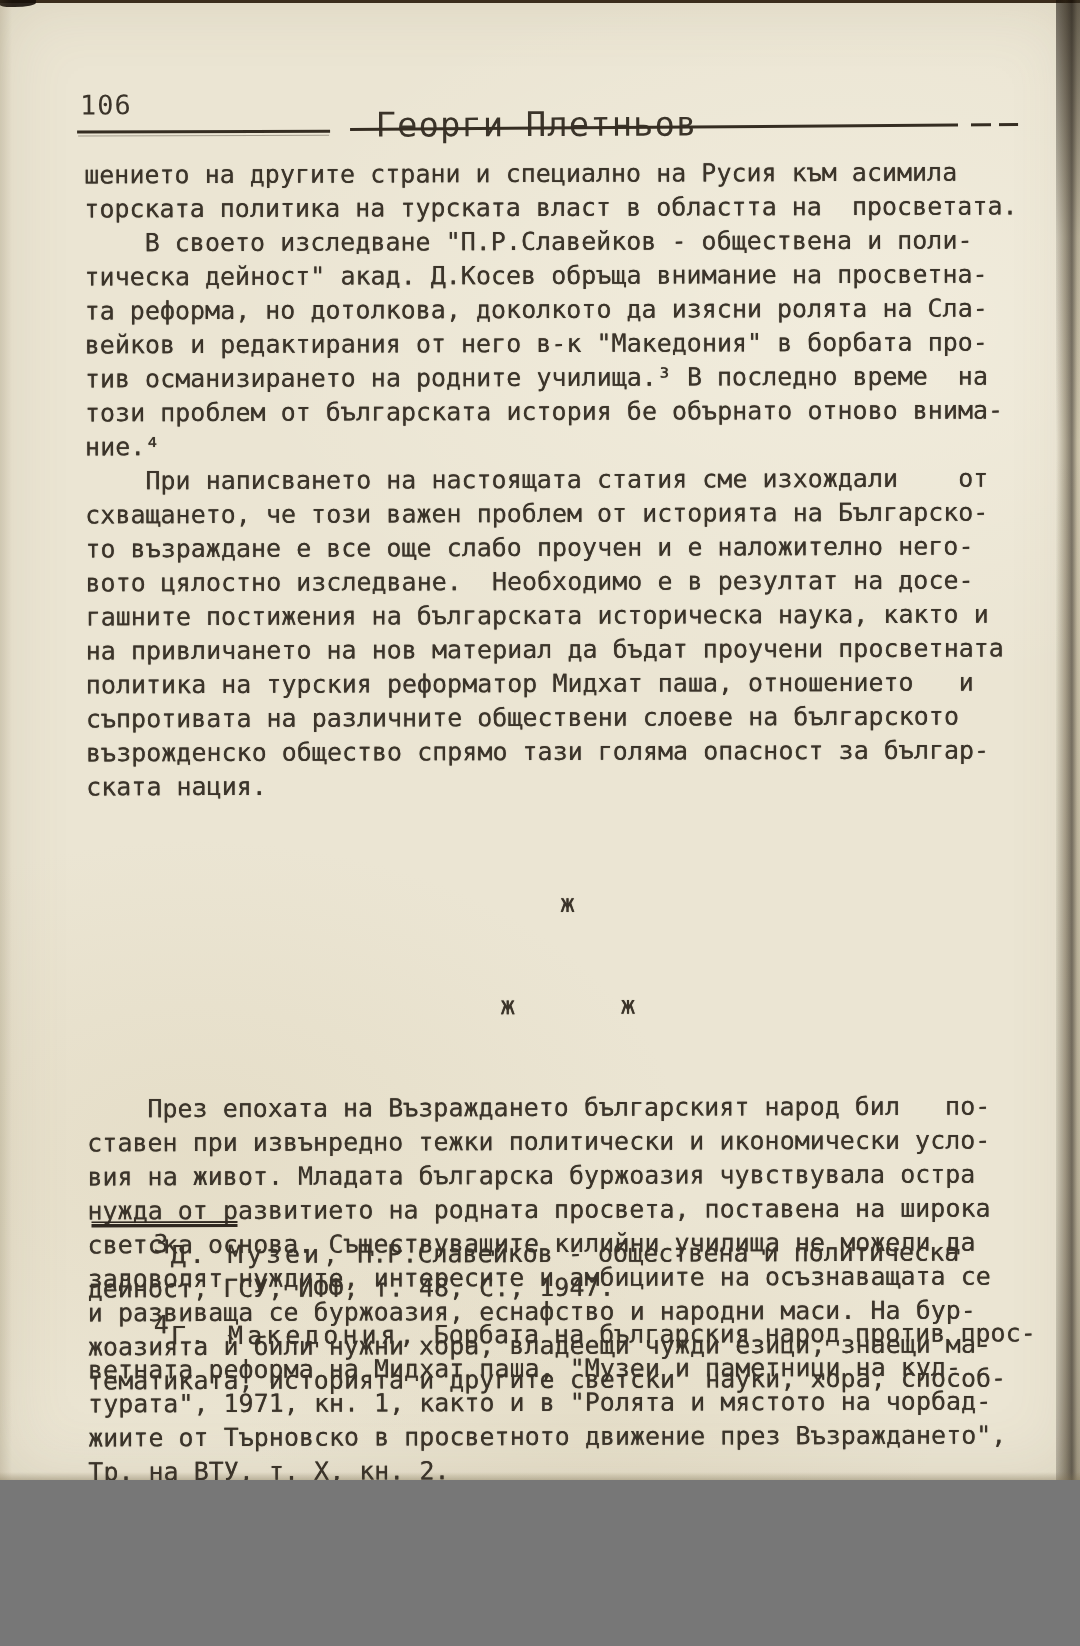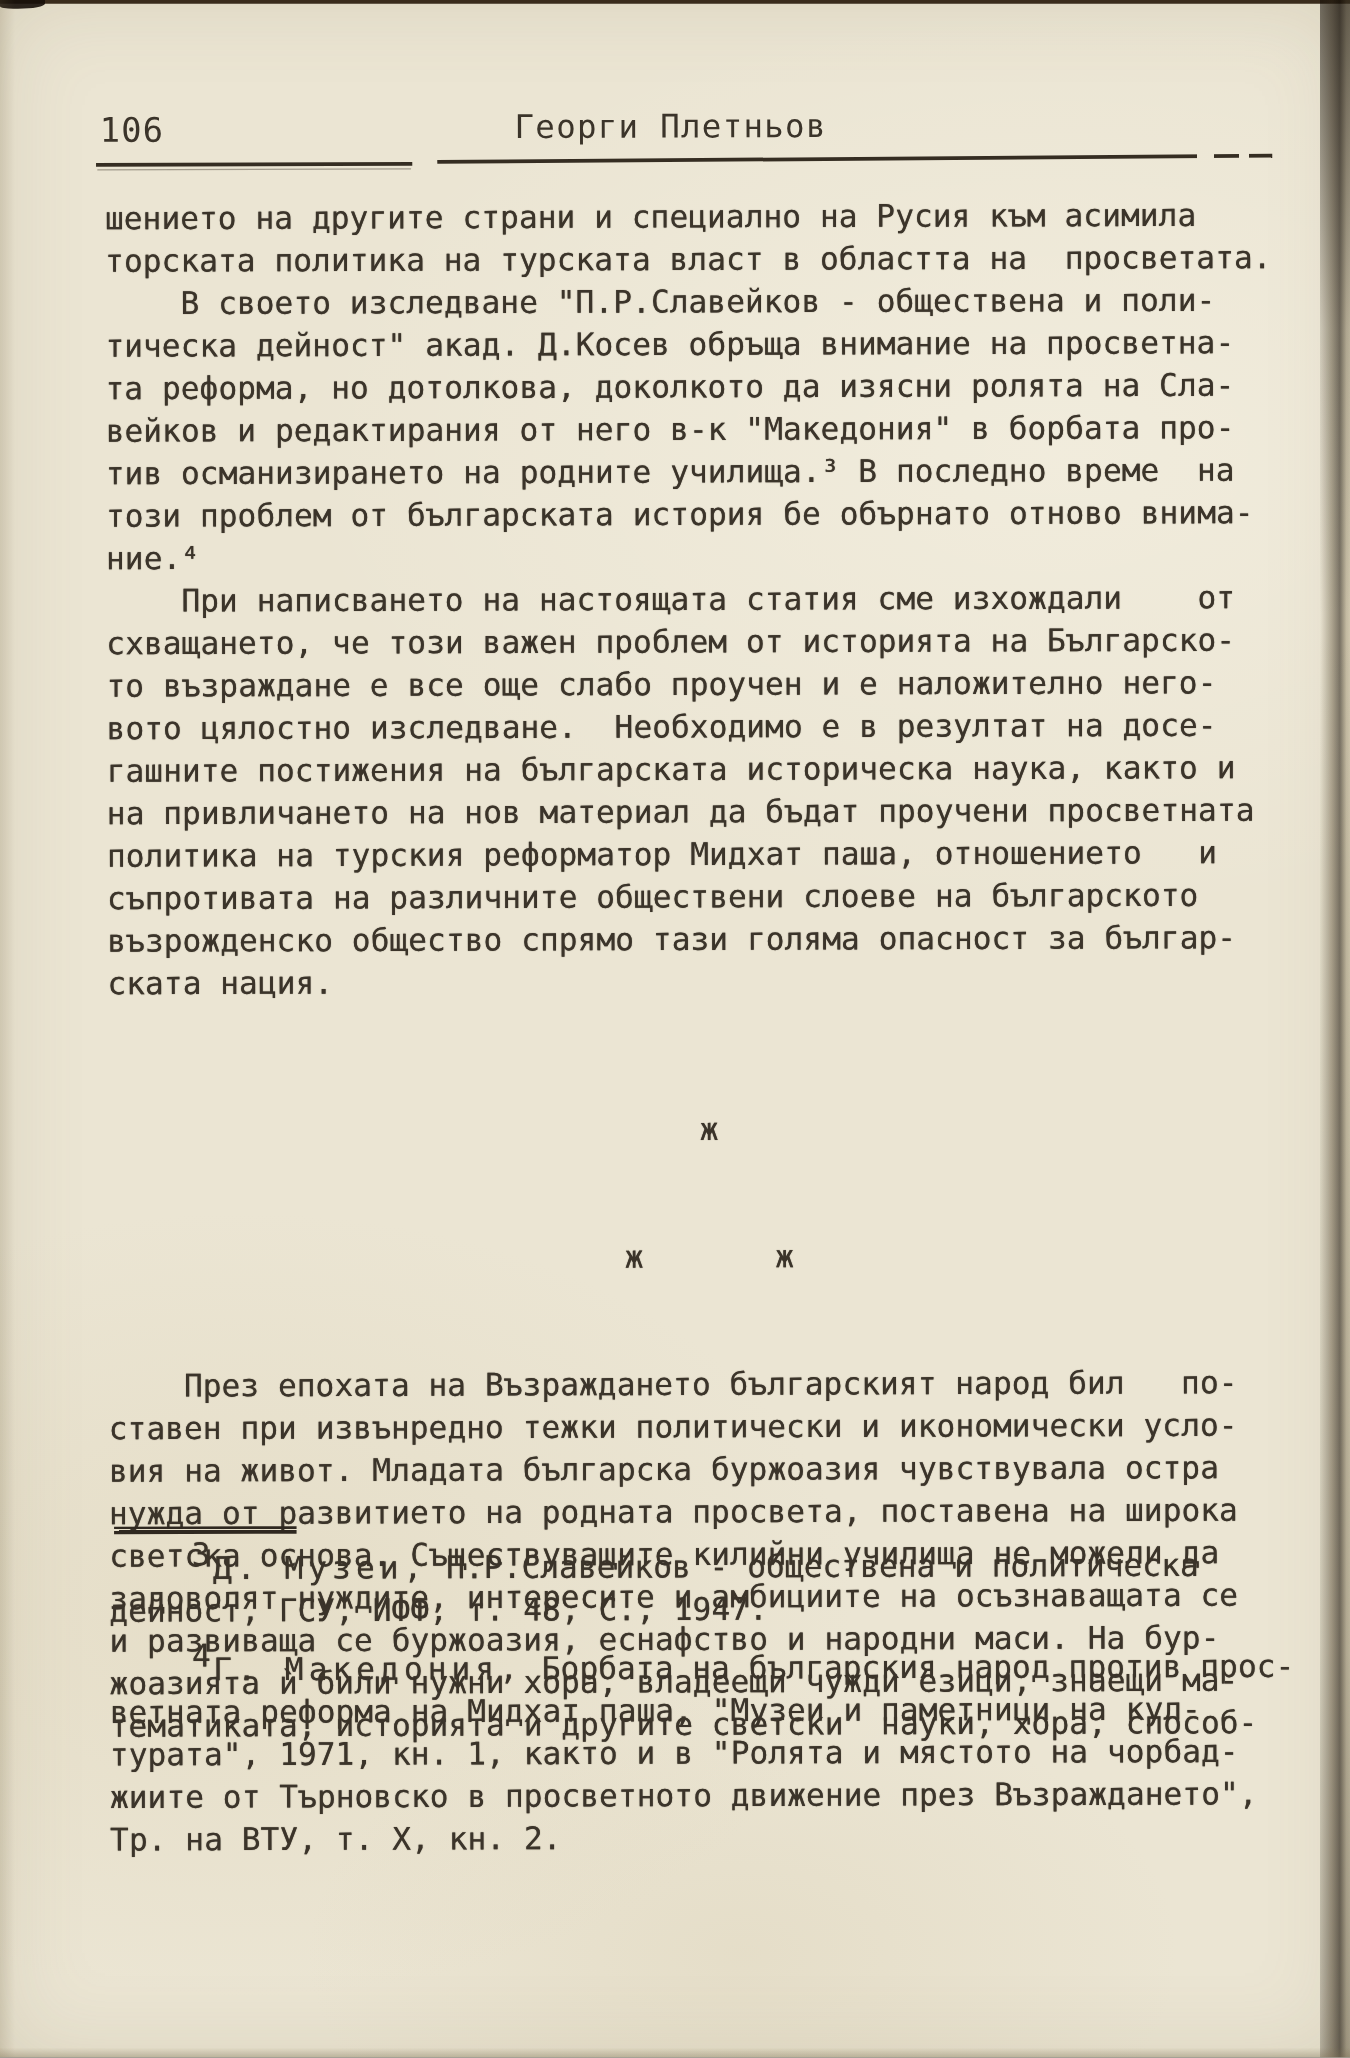--- a/index.html
+++ b/index.html
@@ -1,18 +1,18 @@
 <!DOCTYPE html>
 <html lang="bg"><head>
 <meta charset="utf-8">
 <style>
   html,body{margin:0;padding:0;background:#777;}
   .page{
     position:relative;
-    width:1080px;height:1646px;
+    width:1080px;height:1480px;
     margin:0 auto;
     background-color:#ebe5d3;
     background-image:
       radial-gradient(ellipse 700px 450px at 18% 78%, rgba(214,202,170,.28), transparent 70%),
       radial-gradient(ellipse 850px 520px at 78% 22%, rgba(255,252,242,.30), transparent 72%),
       radial-gradient(ellipse 500px 300px at 55% 95%, rgba(205,192,158,.20), transparent 70%);
     box-shadow:inset 0 0 70px rgba(118,103,68,.16);
     overflow:hidden;
     font-family:"DejaVu Sans Mono","Liberation Mono",monospace;
     color:#3b342a;
@@ -26,22 +26,22 @@
   .edge-right{position:absolute;top:0;right:0;width:24px;height:100%;
     background:linear-gradient(to right, rgba(0,0,0,0), rgba(84,70,45,.40) 40%, rgba(34,26,15,.55) 66%, rgba(146,133,98,.40) 88%, rgba(168,155,118,.35));}
   .edge-right::after{content:"";position:absolute;inset:0;
     background:linear-gradient(to bottom, rgba(18,12,6,.55), rgba(18,12,6,.12) 16%, rgba(18,12,6,0) 30%, rgba(18,12,6,.10) 80%, rgba(18,12,6,.22));}
   .edge-bottom{position:absolute;bottom:0;left:0;right:0;height:8px;
     background:linear-gradient(to top, rgba(125,112,82,.38), rgba(125,112,82,0));}
   .edge-left{position:absolute;top:0;left:0;width:12px;height:100%;
     background:linear-gradient(to right, rgba(120,105,72,.18), rgba(120,105,72,0));}
   
   .pagenum{position:absolute;left:82px;top:88px;font-size:27px;letter-spacing:1px;}
-  .running-title{position:absolute;left:50%;top:87px;transform:translateX(-50.5%);
-    font-size:26px;letter-spacing:1px;white-space:pre;}
+  .running-title{position:absolute;left:50%;top:104px;transform:translateX(-50.5%);
+    font-size:34px;letter-spacing:1px;white-space:pre;}
   .rule{position:absolute;background:#352d22;height:3px;}
   .rule-left{left:79px;top:129px;width:253px;box-shadow:0 4px 0 -1px rgba(53,45,34,.40);}
   .rule-right{left:352px;top:126px;width:668px;transform:rotate(-0.25deg);
     background:linear-gradient(to right,#352d22 0 91%,transparent 91% 93%,#352d22 93% 96%,transparent 96% 97.2%,#352d22 97.2%);}
   
   .body-text{position:absolute;left:86px;top:157px;width:962px;
     font-size:25px;line-height:34px;
     text-shadow:0 0 0.7px rgba(59,52,42,.85);}
   .body-text p{margin:0;white-space:pre-wrap;}
   .sep{margin:16px 0 0 0;text-align:center;white-space:pre;line-height:34px;}

